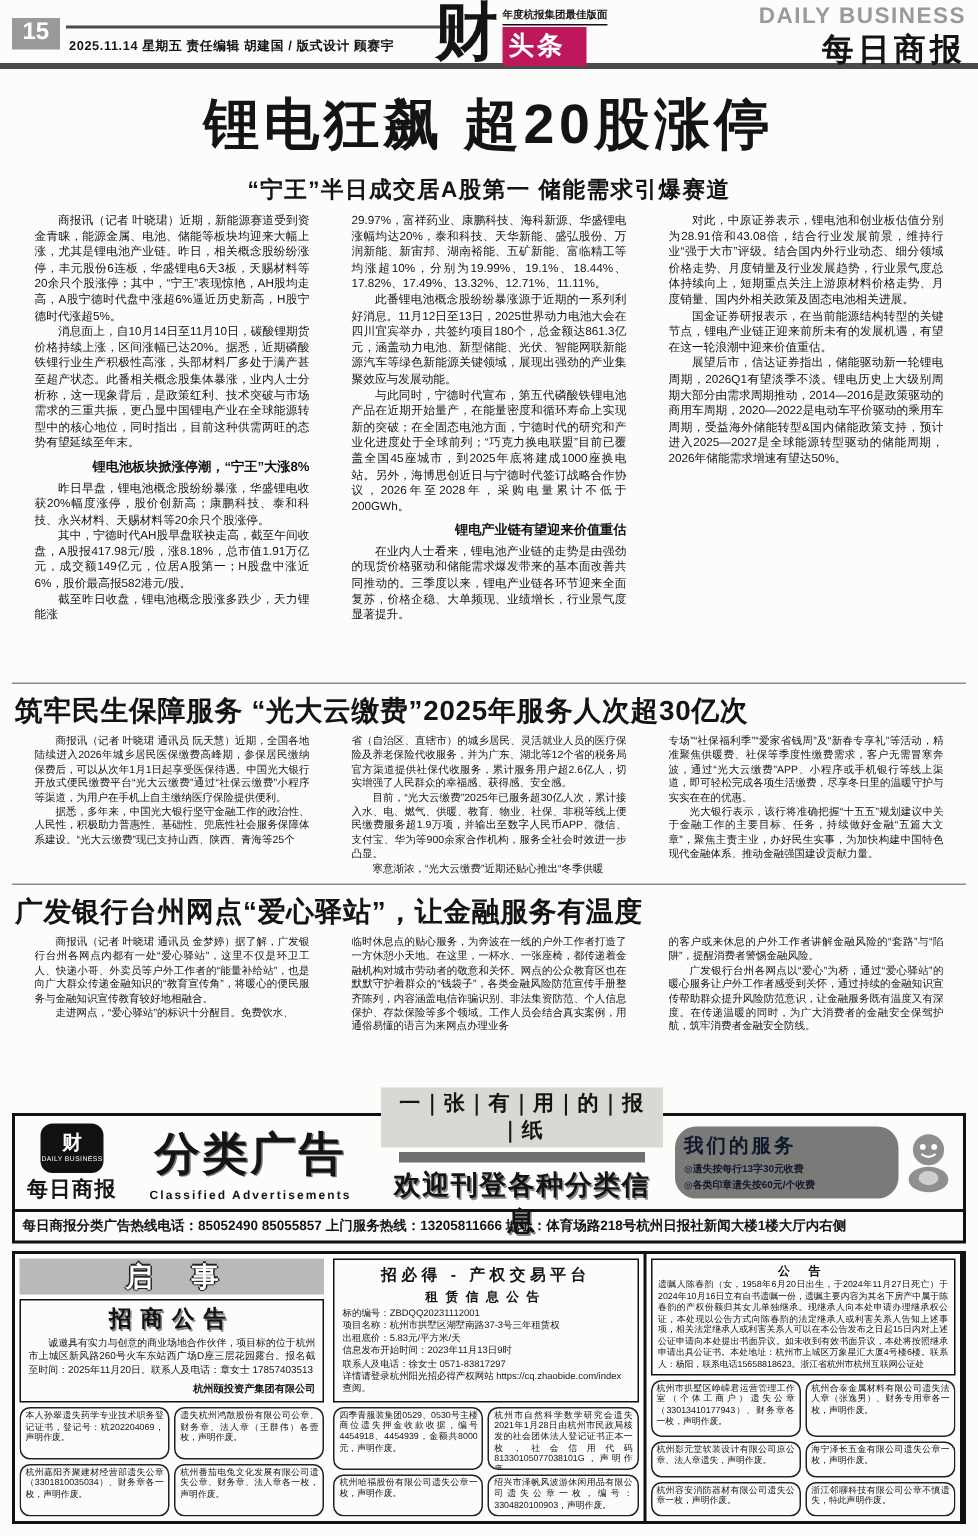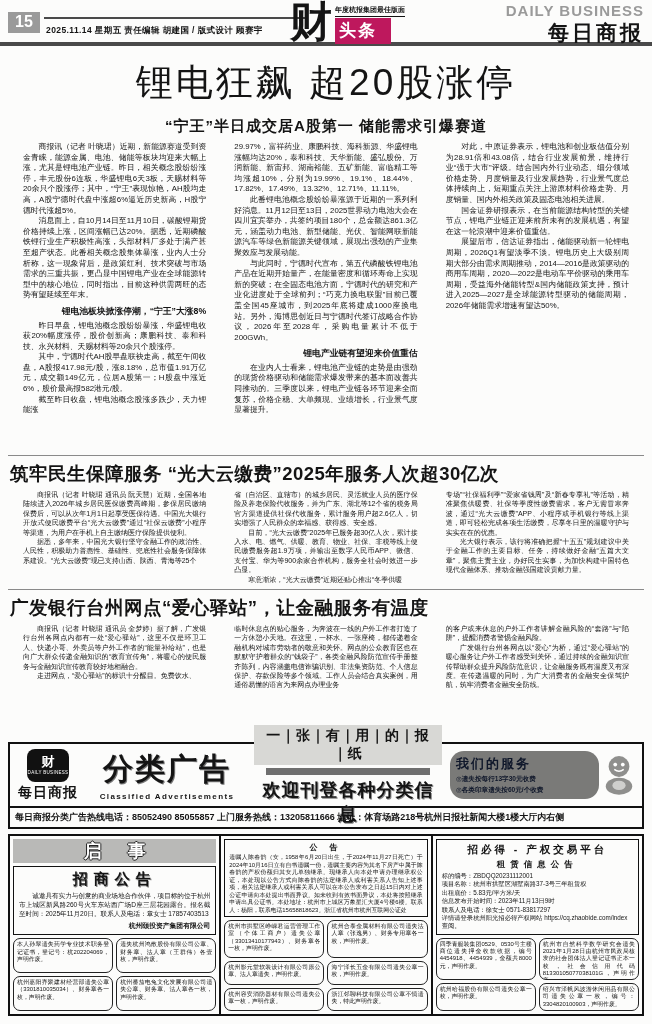--- a/index.html
+++ b/index.html
@@ -17,21 +17,21 @@
   .logo-char { font-family:"Liberation Serif",serif; font-size:42px; font-weight:bold; line-height:1; }
   .logo-right { margin-left:3px; display:flex; flex-direction:column; }
   .logo-tagline { font-size:7px; font-weight:bold; border-bottom:1.5px solid #111; padding-bottom:1px; margin-top:4px; }
   .logo-label { background:#be185d; color:#fff; font-size:17px; font-weight:bold; padding:1px 14px 2px 4px; margin-top:1px; align-self:flex-start; letter-spacing:2px; }
   .masthead { position:absolute; right:8px; top:2px; text-align:right; }
   .m-en { color:#9a9a9a; font-size:15px; font-weight:bold; letter-spacing:1px; }
   .m-cn { font-family:"Liberation Serif",serif; font-size:21px; font-weight:bold; letter-spacing:3px; }
 
   
   .headline-block { text-align:center; height:96px; padding-top:12px; }
-  .headline-block h1 { font-size:37px; font-weight:400; letter-spacing:3px; }
+  .headline-block h1 { font-size:37px; font-weight:700; letter-spacing:3px; }
   .headline-block .sub { font-size:15px; font-weight:bold; letter-spacing:1px; margin-top:9px; }
 
   
   .cols { display:flex; padding:0 23px; gap:28px; }
   .col { flex:1 1 0; min-width:0; text-align:justify; overflow:hidden; }
   .a1 .col { height:308px; font-size:7.8px; line-height:10.6px; }
   .para { text-indent:2em; }
   .para.noindent { text-indent:0; }
   .col .subhead { font-weight:bold; font-size:8.8px; margin:5px 0 4px; text-indent:0; text-align:right; }
   .rule { border:none; border-top:1.5px solid #8a8a8a; margin:5px 8px 0; }
@@ -217,48 +217,48 @@
         <div class="notice-sign">杭州颐投资产集团有限公司</div>
       </div>
       <div class="ads-grid">
         <div class="small-ad">本人孙翠遗失药学专业技术职务登记证书，登记号：杭202204069，声明作废。</div>
         <div class="small-ad">遗失杭州鸿散股份有限公司公章、财务章、法人章（王群伟）各壹枚，声明作废。</div>
         <div class="small-ad">杭州嘉阳齐聚建材经营部遗失公章（3301810035034）、财务章各一枚，声明作废。</div>
         <div class="small-ad">杭州番茄电兔文化发展有限公司遗失公章、财务章、法人章各一枚，声明作废。</div>
       </div>
     </div>
 
-    <div class="panel mid">
-      <div class="gonggao-box">
-        <div class="gonggao-title">公 告</div>
-        <div class="gonggao-body">遗嘱人陈春韵（女，1958年6月20日出生，于2024年11月27日死亡）于2024年10月16日立有自书遗嘱一份，遗嘱主要内容为其名下房产中属于陈春韵的产权份额归其女儿单独继承。现继承人向本处申请办理继承权公证，本处现以公告方式向陈春韵的法定继承人或利害关系人告知上述事项，相关法定继承人或利害关系人可以在本公告发布之日起15日内对上述公证申请向本处提出书面异议。如未收到有效书面异议，本处将按照继承申请出具公证书。本处地址：杭州市上城区万象星汇大厦4号楼6楼。联系人：杨阳，联系电话15658818623。浙江省杭州市杭州互联网公证处</div>
-      </div>
-      <div class="ads-grid">
-        <div class="small-ad">杭州市拱墅区峥嵘君运营管理工作室（个体工商户）遗失公章（33013410177943）、财务章各一枚，声明作废。</div>
-        <div class="small-ad">杭州合泰金属材料有限公司遗失法人章（张逸男）、财务专用章各一枚，声明作废。</div>
-        <div class="small-ad">杭州影元堂软装设计有限公司原公章、法人章遗失，声明作废。</div>
-        <div class="small-ad">海宁泽长五金有限公司遗失公章一枚，声明作废。</div>
-        <div class="small-ad">杭州容安消防器材有限公司遗失公章一枚，声明作废。</div>
-        <div class="small-ad">浙江邻聊科技有限公司公章不慎遗失，特此声明作废。</div>
-      </div>
-    </div>
-
     <div class="panel">
       <div class="zbd-box">
         <div class="zbd-title">招必得 - 产权交易平台</div>
         <div class="zbd-sub">租赁信息公告</div>
         <div class="zbd-line">标的编号：ZBDQQ20231112001</div>
         <div class="zbd-line">项目名称：杭州市拱墅区湖墅南路37-3号三年租赁权</div>
         <div class="zbd-line">出租底价：5.83元/平方米/天</div>
         <div class="zbd-line">信息发布开始时间：2023年11月13日9时</div>
         <div class="zbd-line">联系人及电话：徐女士 0571-83817297</div>
         <div class="zbd-line">详情请登录杭州阳光招必得产权网站 https://cq.zhaobide.com/index 查阅。</div>
       </div>
       <div class="ads-grid">
         <div class="small-ad">四季青服装集团0529、0530号主楼商位遗失押金收款收据，编号4454918、4454939，金额共8000元，声明作废。</div>
         <div class="small-ad">杭州市自然科学数学研究会遗失2021年1月28日由杭州市民政局核发的社会团体法人登记证书正本一枚，社会信用代码81330105077038101G，声明作废。</div>
         <div class="small-ad">杭州哈福股份有限公司遗失公章一枚，声明作废。</div>
         <div class="small-ad">绍兴市泽帆风波游休闲用品有限公司遗失公章一枚，编号：3304820100903，声明作废。</div>
       </div>
     </div>
 
+    <div class="panel mid">
+      <div class="gonggao-box">
+        <div class="gonggao-title">公 告</div>
+        <div class="gonggao-body">遗嘱人陈春韵（女，1958年6月20日出生，于2024年11月27日死亡）于2024年10月16日立有自书遗嘱一份，遗嘱主要内容为其名下房产中属于陈春韵的产权份额归其女儿单独继承。现继承人向本处申请办理继承权公证，本处现以公告方式向陈春韵的法定继承人或利害关系人告知上述事项，相关法定继承人或利害关系人可以在本公告发布之日起15日内对上述公证申请向本处提出书面异议。如未收到有效书面异议，本处将按照继承申请出具公证书。本处地址：杭州市上城区万象星汇大厦4号楼6楼。联系人：杨阳，联系电话15658818623。浙江省杭州市杭州互联网公证处</div>
+      </div>
+      <div class="ads-grid">
+        <div class="small-ad">杭州市拱墅区峥嵘君运营管理工作室（个体工商户）遗失公章（33013410177943）、财务章各一枚，声明作废。</div>
+        <div class="small-ad">杭州合泰金属材料有限公司遗失法人章（张逸男）、财务专用章各一枚，声明作废。</div>
+        <div class="small-ad">杭州影元堂软装设计有限公司原公章、法人章遗失，声明作废。</div>
+        <div class="small-ad">海宁泽长五金有限公司遗失公章一枚，声明作废。</div>
+        <div class="small-ad">杭州容安消防器材有限公司遗失公章一枚，声明作废。</div>
+        <div class="small-ad">浙江邻聊科技有限公司公章不慎遗失，特此声明作废。</div>
+      </div>
+    </div>
+
   </section>
 </div>
 
 </body></html>

